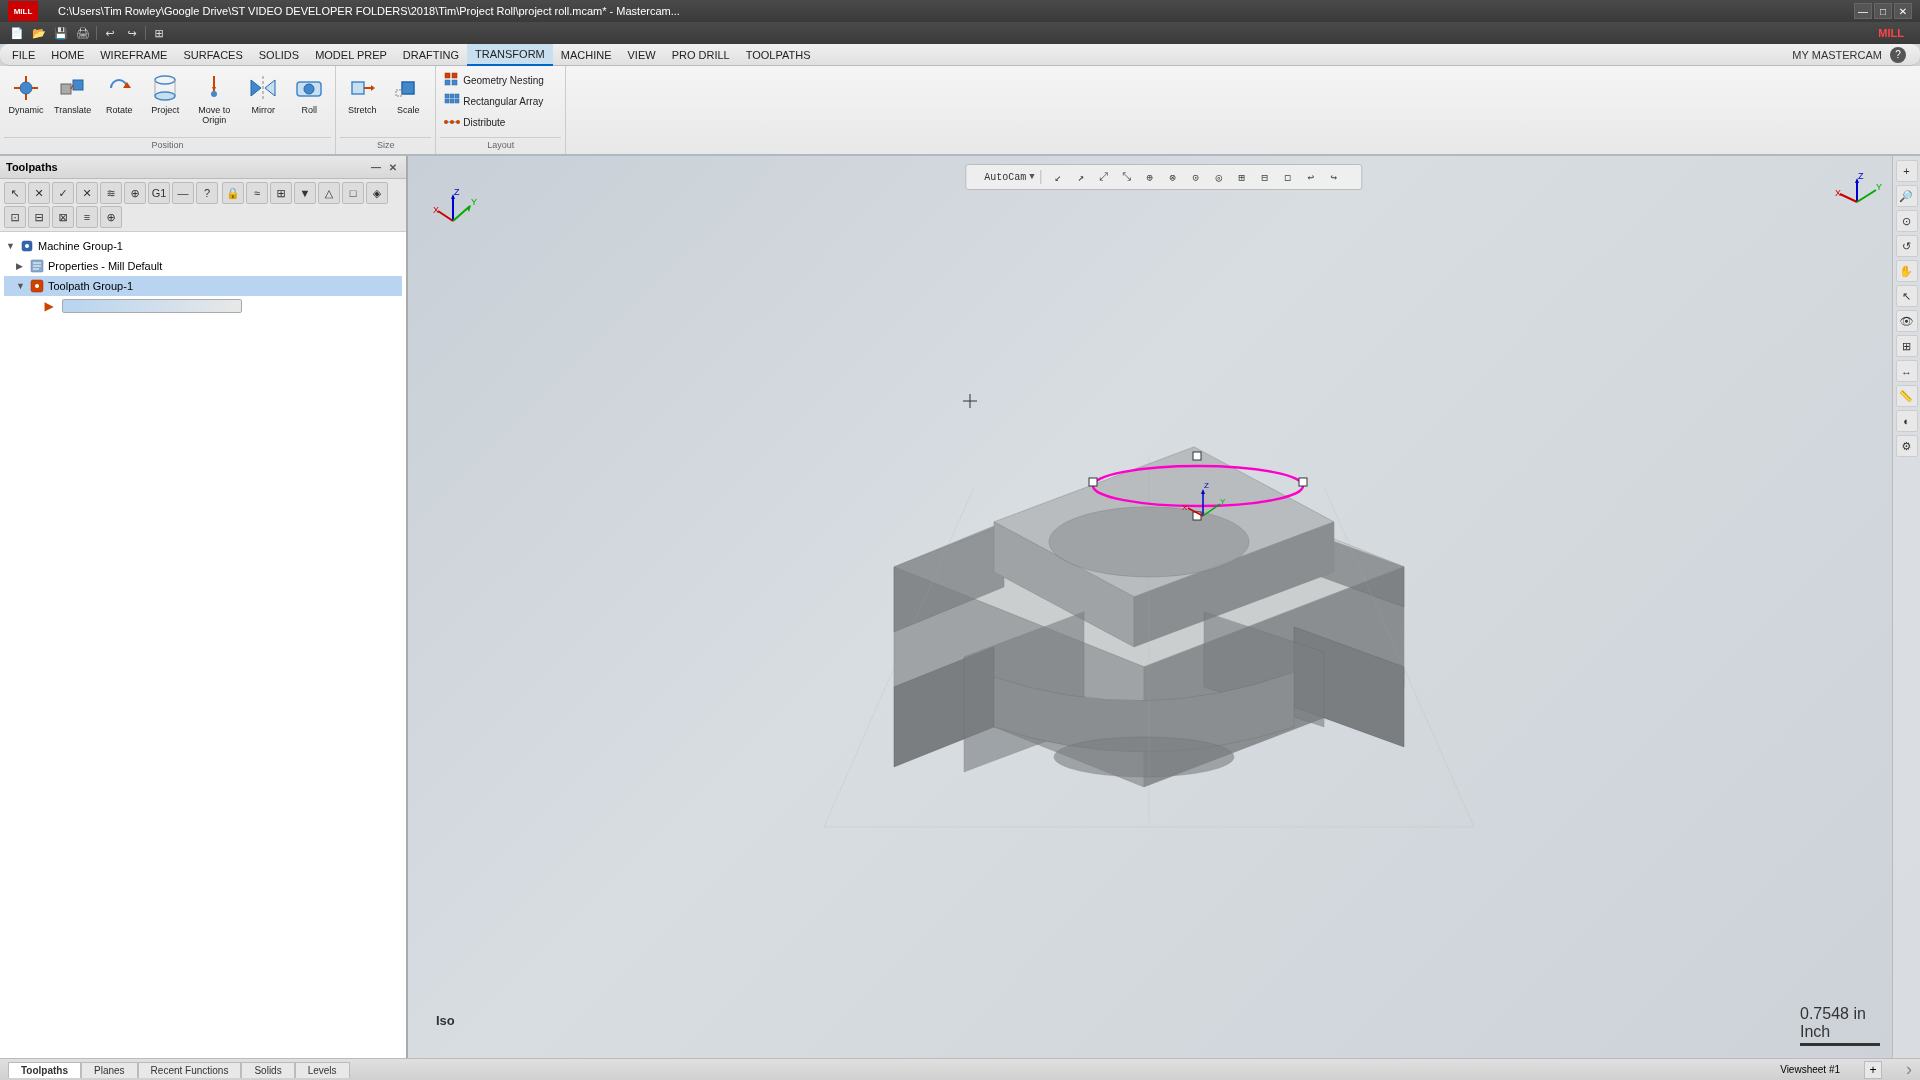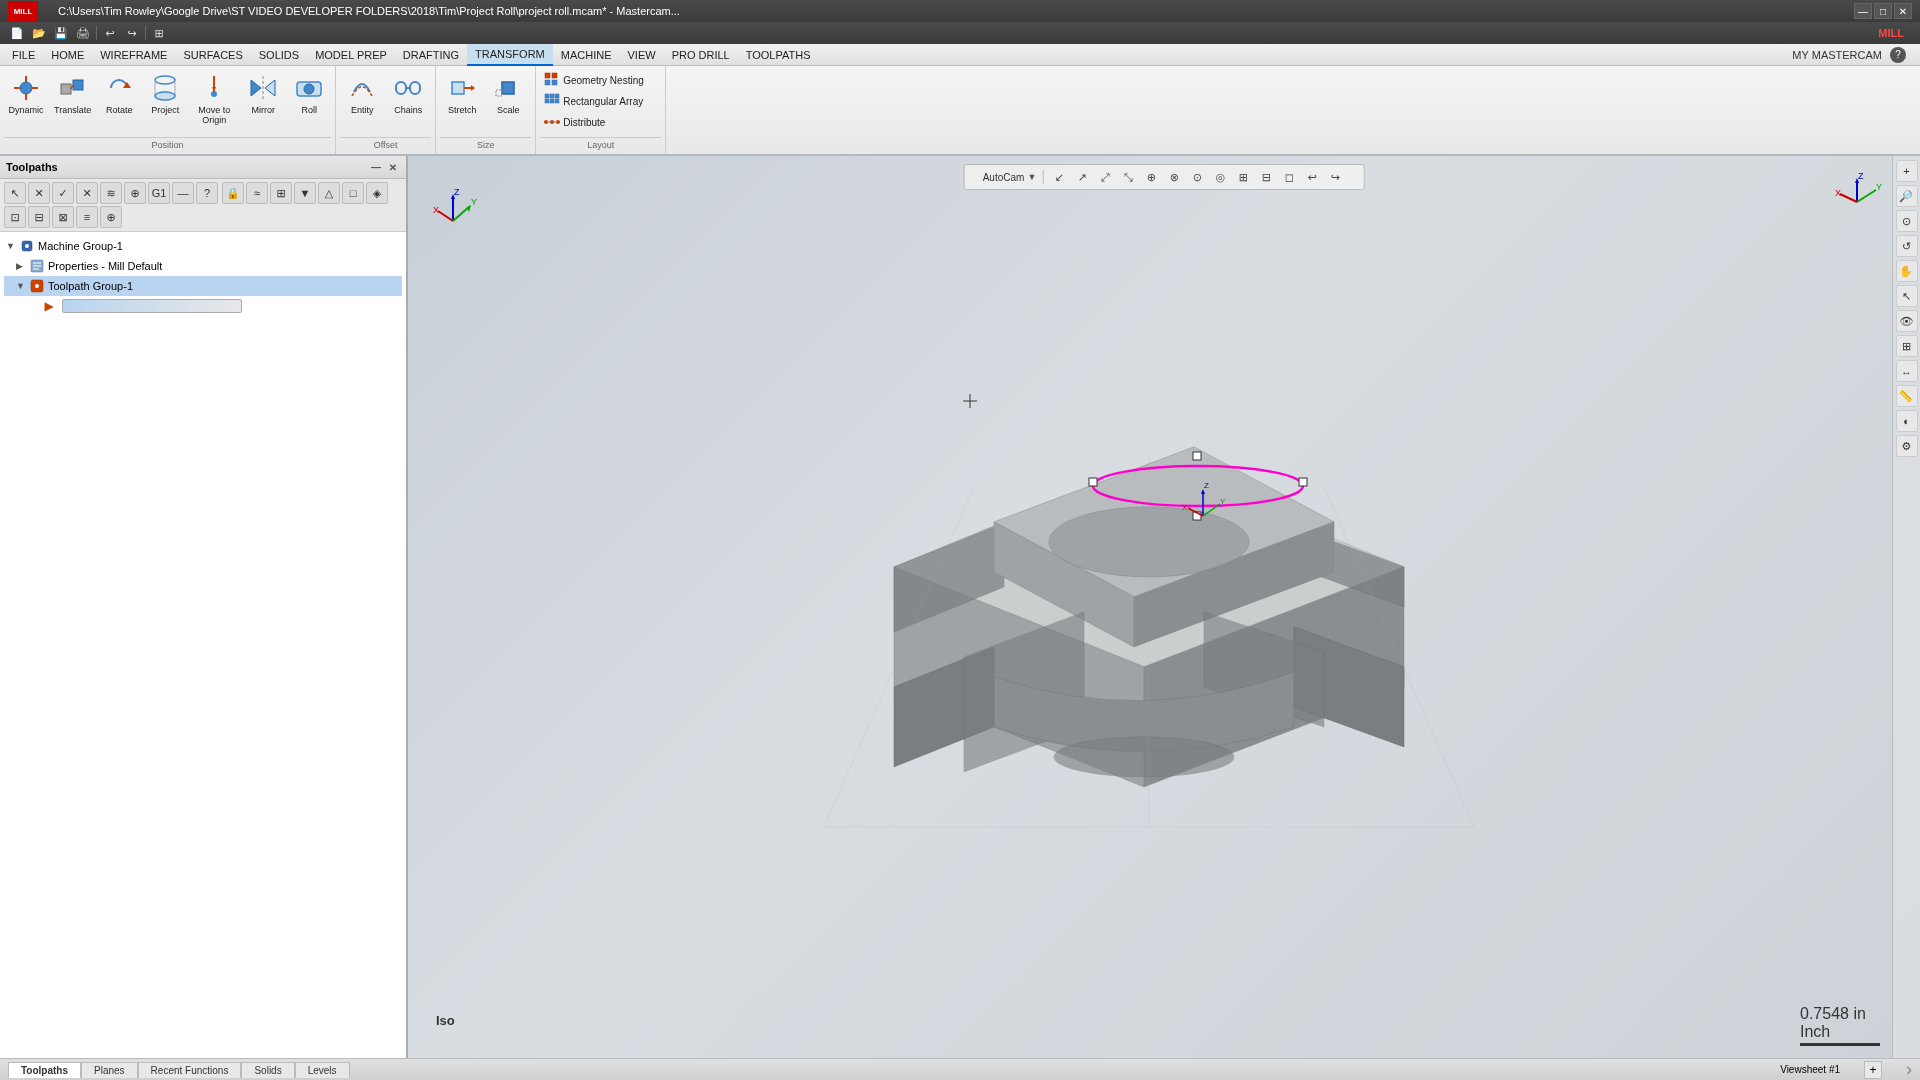--- a/index.html
+++ b/index.html
@@ -22,20 +22,21 @@
     .title-btn { width: 18px; height: 16px; background: #555; border: 1px solid #666; color: #fff; font-size: 10px; display: flex; align-items: center; justify-content: center; cursor: pointer; }
 
     
     #menu-bar {
       height: 22px;
       background: linear-gradient(to bottom, #f0f0f0, #e0e0e0);
       display: flex;
       align-items: center;
       border-bottom: 1px solid #bbb;
       padding: 0 4px;
+      border-radius: 9px;
     }
     .menu-item {
       padding: 2px 8px;
       height: 22px;
       display: flex;
       align-items: center;
       font-size: 11px;
       cursor: pointer;
       color: #222;
     }
@@ -225,20 +226,21 @@
       left: 50%;
       transform: translateX(-50%);
       background: rgba(240,240,240,0.92);
       border: 1px solid #bbb;
       border-radius: 3px;
       display: flex;
       align-items: center;
       padding: 2px 18px;
       gap: 3px;
       font-size: 10px;
+      font-family: Liberation Mono, monospace;
     }
     .vp-btn {
       width: 20px; height: 20px;
       display: flex; align-items: center; justify-content: center;
       cursor: pointer; font-size: 11px; color: #444;
       border-radius: 2px;
     }
 
     
     #right-toolbar {
@@ -471,44 +473,20 @@
               <rect x="4" y="10" width="24" height="14" rx="3" fill="#c8dff0" stroke="#4488cc" stroke-width="1.5"></rect>
               <circle cx="16" cy="17" r="5" fill="#4488cc" stroke="#2266aa" stroke-width="1"></circle>
             </svg>
         </div>
         <div class="btn-label">Roll</div>
       </div>
     </div>
     <div class="ribbon-section-label">Position</div>
   </div>
 
-  <div class="ribbon-section" style="min-width:100px;">
-    <div class="ribbon-section-content">
-      <div class="ribbon-btn">
-        <div class="icon-box">
-          <svg width="32" height="32" viewBox="0 0 32 32">
-              <path d="M8 20 Q16 4 24 20" fill="none" stroke="#4488cc" stroke-width="2"></path>
-              <path d="M6 24 Q16 6 26 24" fill="none" stroke="#cc4400" stroke-width="1.5" stroke-dasharray="3,2"></path>
-            </svg>
-        </div>
-        <div class="btn-label">Entity</div>
-      </div>
-      <div class="ribbon-btn">
-        <div class="icon-box">
-          <svg width="32" height="32" viewBox="0 0 32 32">
-              <rect x="4" y="10" width="10" height="12" rx="5" fill="none" stroke="#4488cc" stroke-width="2"></rect>
-              <rect x="18" y="10" width="10" height="12" rx="5" fill="none" stroke="#4488cc" stroke-width="2"></rect>
-              <line x1="14" y1="16" x2="18" y2="16" stroke="#4488cc" stroke-width="2"></line>
-            </svg>
-        </div>
-        <div class="btn-label">Chains</div>
-      </div>
-    </div>
-    <div class="ribbon-section-label">Offset</div>
-  </div>
 
   <div class="ribbon-section" style="min-width:100px;">
     <div class="ribbon-section-content">
       <div class="ribbon-btn">
         <div class="icon-box">
           <svg width="32" height="32" viewBox="0 0 32 32">
               <rect x="6" y="10" width="12" height="12" fill="#c8dff0" stroke="#4488cc" stroke-width="1.5"></rect>
               <line x1="18" y1="16" x2="26" y2="16" stroke="#cc4400" stroke-width="2"></line>
               <polygon points="25,13 29,16 25,19" fill="#cc4400"></polygon>
             </svg>

